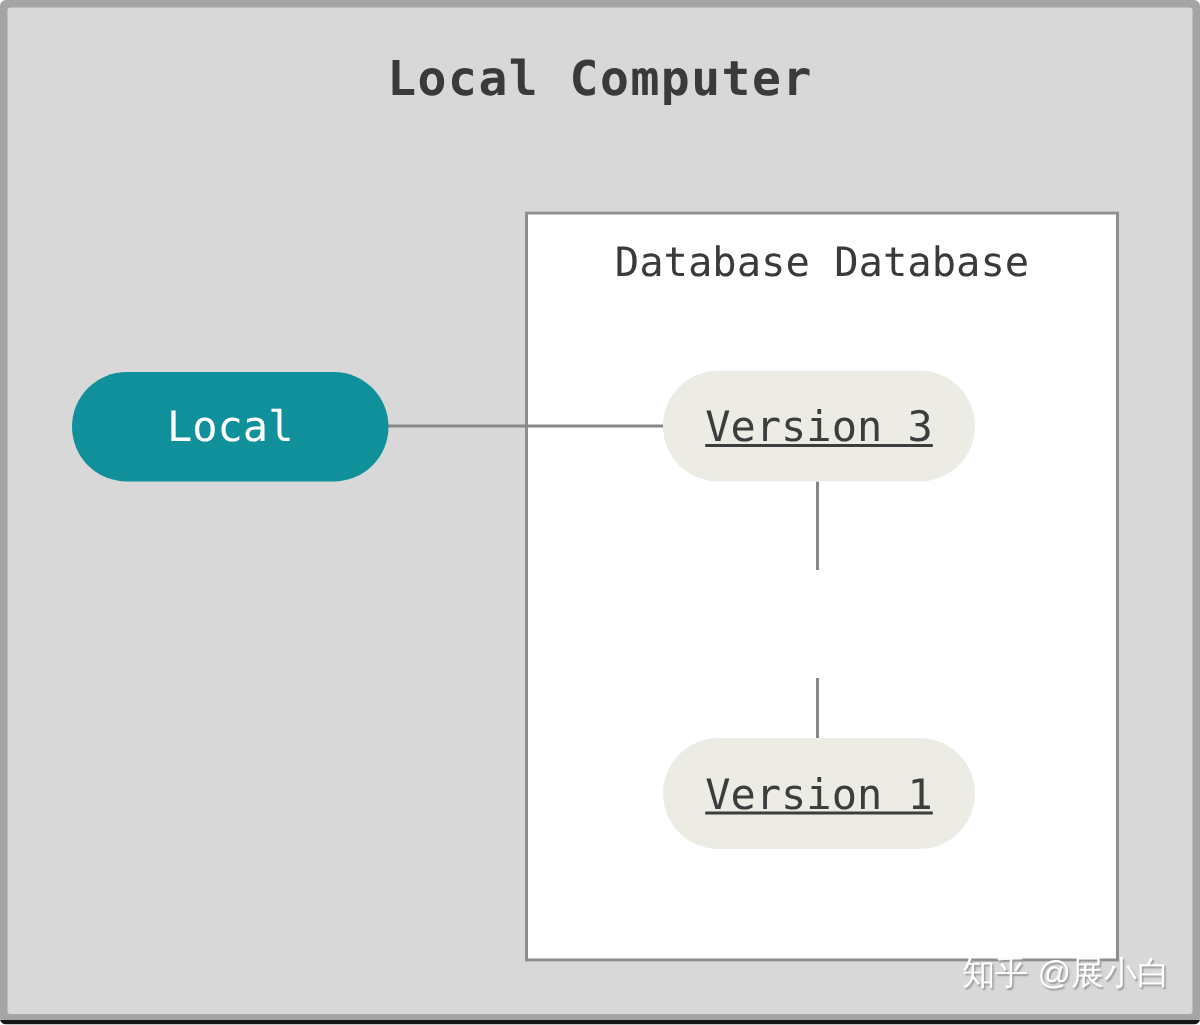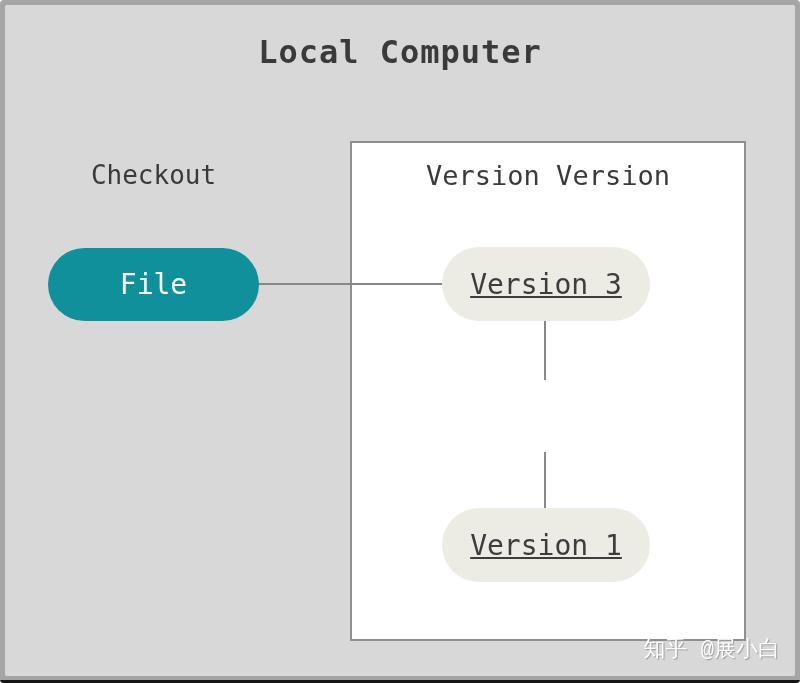--- a/index.html
+++ b/index.html
@@ -92,48 +92,47 @@
   }
   .pill.version {
     left: 442px;
     width: 208px; height: 74px;
     background: var(--version-pill, #edece4);
     color: var(--version-text, #3d3d3d);
     text-decoration: underline;
   }
   .pill.v3 { top: 247px; }
   .pill.v2 { top: 379px; height: 73px; }
-  .pill.v1 { top: 508px; }
+  .pill.v1 { top: 492px; }
   .watermark {
     position: absolute;
     right: 20px; top: 634px;
     font-size: 22px;
-    font-family: Liberation Mono, monospace;
+    font-family: Liberation Sans, sans-serif;
     color: var(--watermark-text, #ffffff);
     text-shadow: 1px 1px 1px #9a9a9a;
     z-index: 3;
     white-space: nowrap;
   }
 </style>
 </head>
 <body>
 
 <div class="frame">
   <div class="canvas"></div>
   <div class="bottom-bar"></div>
 
   <h1 class="diagram-title">Local Computer</h1>
 
-  <div class="checkout-label">Checkout</div>
 
   <div class="db-box"></div>
-  <div class="db-title">Version Version</div>
+  <div class="db-title">Database Database</div>
 
   <div class="connector h-file-v3"></div>
   <div class="connector v3-v2"></div>
   <div class="connector v2-v1"></div>
 
-  <div class="pill file">File</div>
+  <div class="pill file">Local</div>
   <div class="pill version v3">Version 3</div>
   <div class="pill version v1">Version 1</div>
 
   <div class="watermark">知乎 @展小白</div>
 </div>
 
 </body></html>

